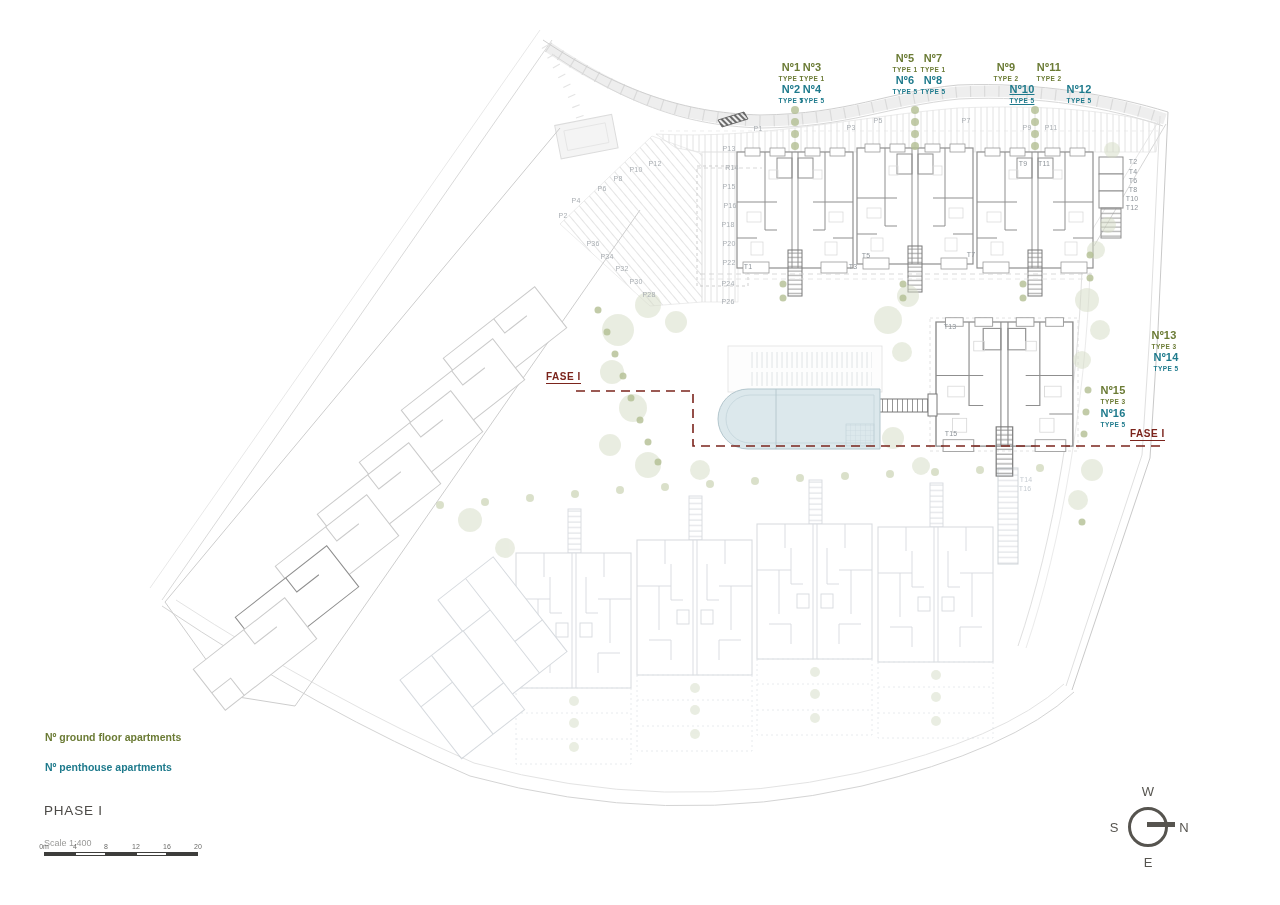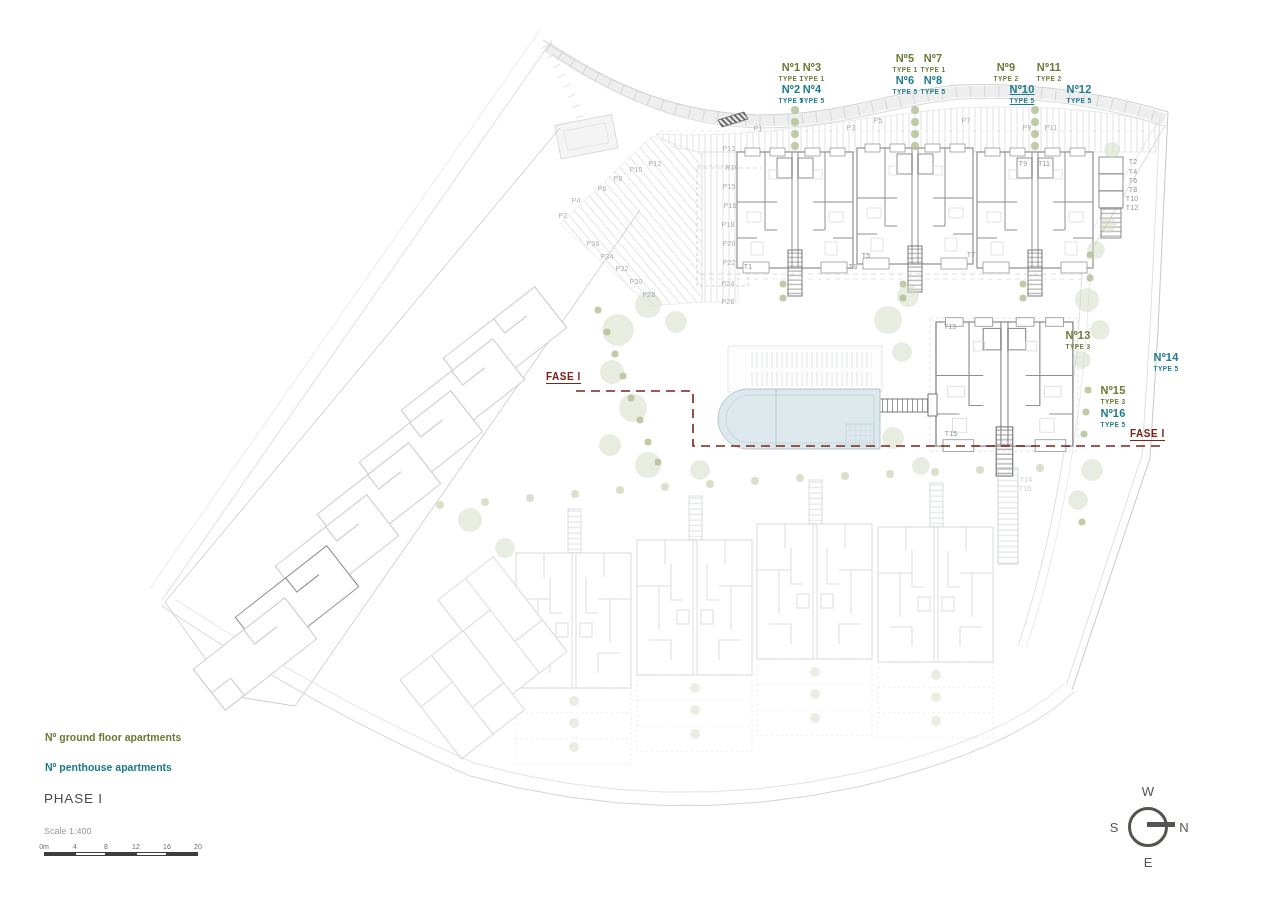--- a/index.html
+++ b/index.html
@@ -23,21 +23,21 @@
   .fase{position:absolute;font:700 10px "Liberation Sans",sans-serif;color:#7b241c;
         border-bottom:1.5px solid #7b241c;padding-bottom:1px;letter-spacing:.5px;white-space:nowrap;}
 
   #legend{position:absolute;left:45px;top:731px;line-height:15px;}
   .legend-row{font:700 10.5px "Liberation Sans",sans-serif;white-space:nowrap;}
   #legend-ground{color:#6b7b35;}
   #legend-pent{color:#1e7a8c;margin-top:18px;}
 
   #title-block{position:absolute;left:44px;top:779px;color:#52504c;}
   #main-title{font:400 24px "Liberation Sans",sans-serif;letter-spacing:1.5px;color:#55534f;}
-  #phase-title{font:400 13.5px "Liberation Sans",sans-serif;letter-spacing:.8px;margin-top:12px;color:#4c4a47;}
+  #phase-title{font:400 13.5px "Liberation Sans",sans-serif;letter-spacing:.8px;margin-top:24px;color:#4c4a47;}
   #scale-note{font:400 9px "Liberation Sans",sans-serif;margin-top:20px;color:#9a9a98;}
 
   #scalebar{position:absolute;left:44px;top:843px;width:160px;height:16px;}
   .sb-tick{position:absolute;top:0;font:7px "Liberation Sans",sans-serif;color:#6b6b69;transform:translateX(-50%);}
   .sb-seg{position:absolute;top:9px;height:4px;width:30.8px;box-sizing:border-box;border:1px solid #3d3d3b;}
   .sb-dark{background:#3d3d3b;}
   .sb-light{background:#ffffff;}
 
   #compass{position:absolute;left:1100px;top:780px;width:96px;height:96px;color:#56544f;}
   #compass .dir{position:absolute;font:13px "Liberation Sans",sans-serif;transform:translate(-50%,-50%);}
@@ -396,21 +396,21 @@
         <div class="apt-t">TYPE 2</div>
       </div>
       <div class="apt pent" style="left: 1022px; top: 83px; text-decoration: underline;">
         <div class="apt-n">Nº10</div>
         <div class="apt-t">TYPE 5</div>
       </div>
       <div class="apt pent" style="left: 1079px; top: 83px;">
         <div class="apt-n">Nº12</div>
         <div class="apt-t">TYPE 5</div>
       </div>
-      <div class="apt ground" style="left: 1078px; top: 329px;">
+      <div class="apt ground" style="left: 1164px; top: 329px;">
         <div class="apt-n">Nº13</div>
         <div class="apt-t">TYPE 3</div>
       </div>
       <div class="apt pent" style="left: 1166px; top: 351px;">
         <div class="apt-n">Nº14</div>
         <div class="apt-t">TYPE 5</div>
       </div>
       <div class="apt ground" style="left: 1113px; top: 384px;">
         <div class="apt-n">Nº15</div>
         <div class="apt-t">TYPE 3</div>

